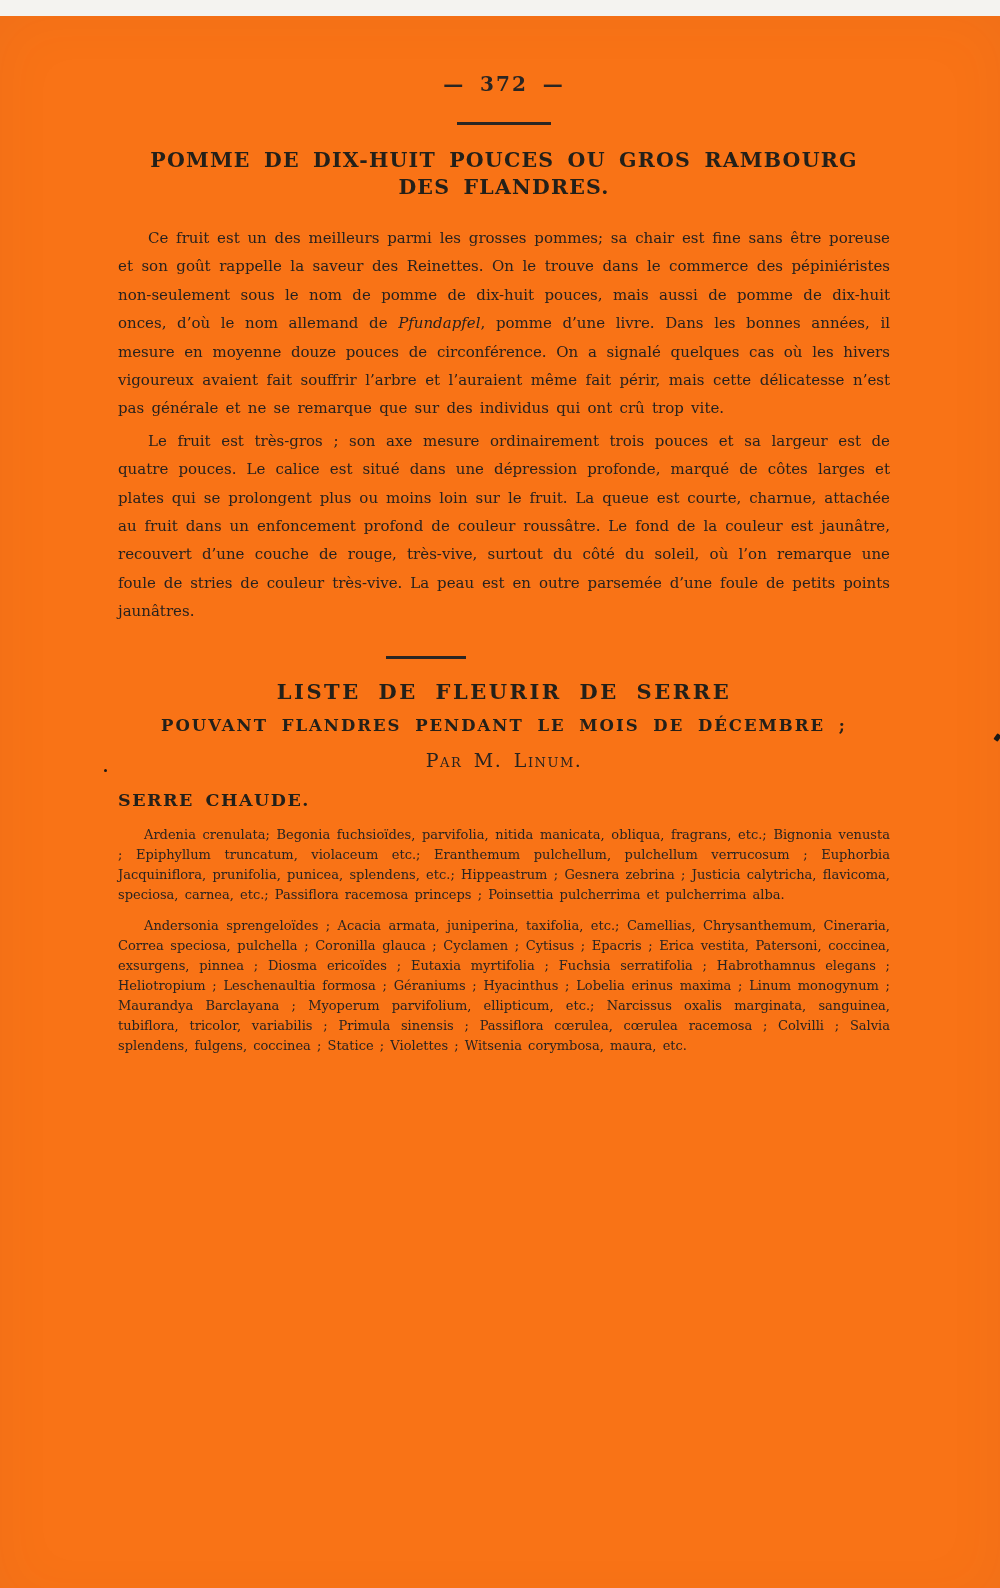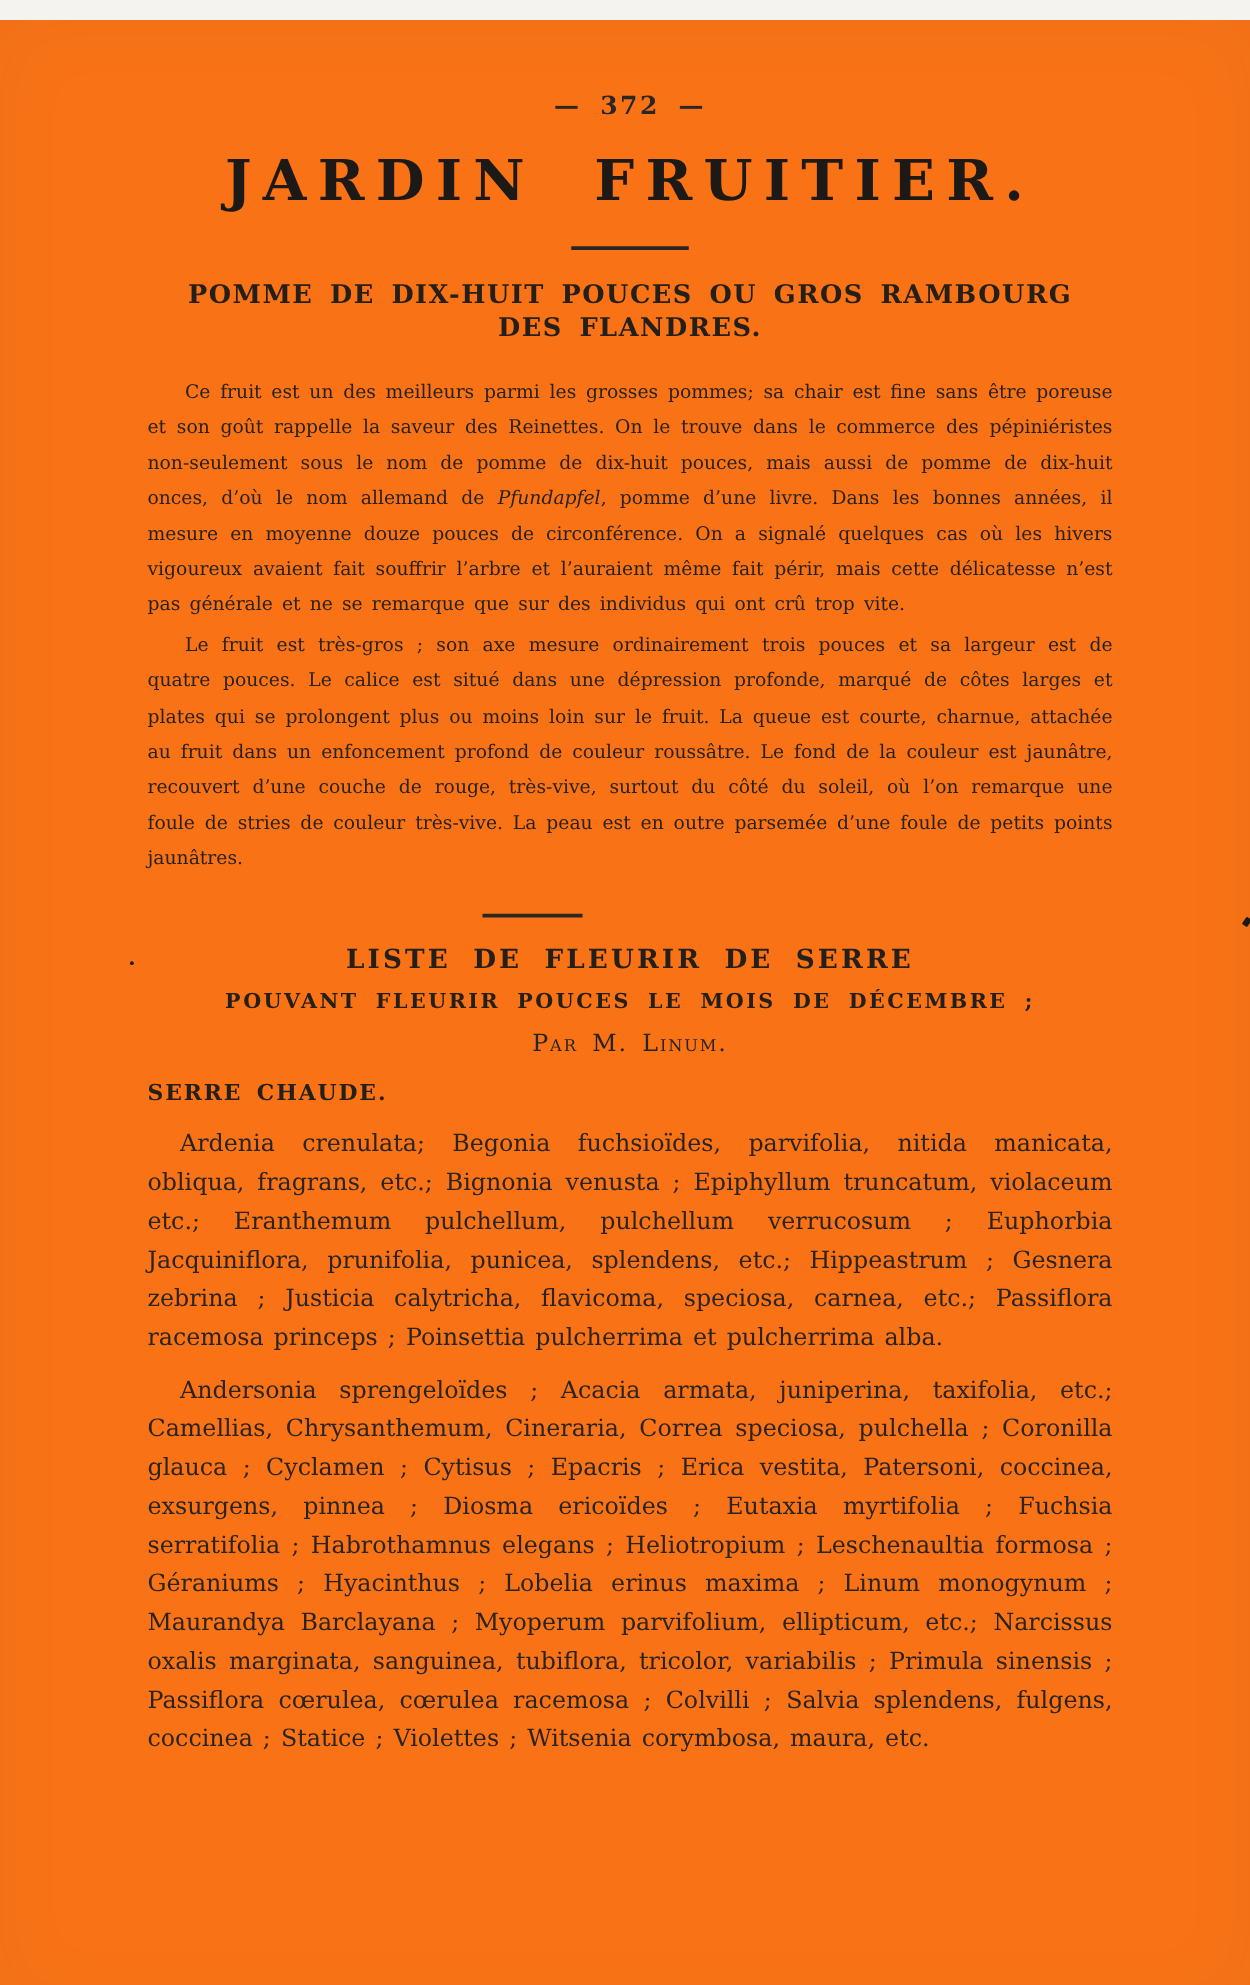--- a/index.html
+++ b/index.html
@@ -112,22 +112,22 @@
     margin: 19px 0 0 0;
     text-align: left;
     font-size: 17.5px;
     font-weight: bold;
     letter-spacing: 1.5px;
     word-spacing: 4px;
     color: #242019;
   }
   .small-para {
     margin: 15px 0 0 0;
-    font-size: 19px;
-    line-height: 31px;
+    font-size: 13px;
+    line-height: 20px;
     text-align: justify;
     text-indent: 26px;
     color: #2a2420;
     word-spacing: 2px;
   }
   .small-para.froide { margin-top: 11px; }
   .subsection-heading.froide { margin-top: 11px; }
   .speck {
     position: absolute;
     background: #1c1916;
@@ -138,36 +138,35 @@
 </style>
 </head>
 <body>
 
 <div class="page">
 
   <div class="text-block">
 
     <div class="page-number">— 372 —</div>
 
-    <h1 class="main-title">JARDIN FRUITIER.</h1>
 
     <div class="rule rule-title"></div>
 
     <h2 class="article-heading">POMME DE DIX-HUIT POUCES OU GROS RAMBOURG DES FLANDRES.</h2>
 
     <div class="article-body">
       <p class="para"><span>Ce fruit est un des meilleurs parmi les grosses pommes; sa chair est fine sans être poreuse et son goût rappelle la saveur des Reinettes. On le trouve dans le commerce des pépiniéristes non-seulement sous le nom de pomme de dix-huit pouces, mais aussi de pomme de dix-huit onces, d’où le nom allemand de </span><em>Pfundapfel</em><span>, pomme d’une livre. Dans les bonnes années, il mesure en moyenne douze pouces de circonférence. On a signalé quelques cas où les hivers vigoureux avaient fait souffrir l’arbre et l’auraient même fait périr, mais cette délicatesse n’est pas générale et ne se remarque que sur des individus qui ont crû trop vite.</span></p>
       <p class="para"><span>Le fruit est très-gros ; son axe mesure ordinairement trois pouces et sa largeur est de quatre pouces. Le calice est situé dans une dépression profonde, marqué de côtes larges et plates qui se prolongent plus ou moins loin sur le fruit. La queue est courte, charnue, attachée au fruit dans un enfoncement profond de couleur roussâtre. Le fond de la couleur est jaunâtre, recouvert d’une couche de rouge, très-vive, surtout du côté du soleil, où l’on remarque une foule de stries de couleur très-vive. La peau est en outre parsemée d’une foule de petits points jaunâtres.</span></p>
     </div>
 
     <div class="rule rule-section"></div>
 
     <h2 class="list-heading">LISTE DE FLEURIR DE SERRE</h2>
 
-    <h3 class="list-subheading">POUVANT FLEURIR POUCES LE MOIS DE DÉCEMBRE ;</h3>
+    <h3 class="list-subheading">POUVANT FLANDRES PENDANT LE MOIS DE DÉCEMBRE ;</h3>
 
     <div class="byline">Par M. Linum.</div>
 
     <h4 class="subsection-heading">SERRE CHAUDE.</h4>
 
     <p class="small-para">Ardenia crenulata; Begonia fuchsioïdes, parvifolia, nitida manicata, obliqua, fragrans, etc.; Bignonia venusta ; Epiphyllum truncatum, violaceum etc.; Eranthemum pulchellum, pulchellum verrucosum ; Euphorbia Jacquiniflora, prunifolia, punicea, splendens, etc.; Hippeastrum ; Gesnera zebrina ; Justicia calytricha, flavicoma, speciosa, carnea, etc.; Passiflora racemosa princeps ; Poinsettia pulcherrima et pulcherrima alba.</p>
 
 
     <p class="small-para froide">Andersonia sprengeloïdes ; Acacia armata, juniperina, taxifolia, etc.; Camellias, Chrysanthemum, Cineraria, Correa speciosa, pulchella ; Coronilla glauca ; Cyclamen ; Cytisus ; Epacris ; Erica vestita, Patersoni, coccinea, exsurgens, pinnea ; Diosma ericoïdes ; Eutaxia myrtifolia ; Fuchsia serratifolia ; Habrothamnus elegans ; Heliotropium ; Leschenaultia formosa ; Géraniums ; Hyacinthus ; Lobelia erinus maxima ; Linum monogynum ; Maurandya Barclayana ; Myoperum parvifolium, ellipticum, etc.; Narcissus oxalis marginata, sanguinea, tubiflora, tricolor, variabilis ; Primula sinensis ; Passiflora cœrulea, cœrulea racemosa ; Colvilli ; Salvia splendens, fulgens, coccinea ; Statice ; Violettes ; Witsenia corymbosa, maura, etc.</p>
 

